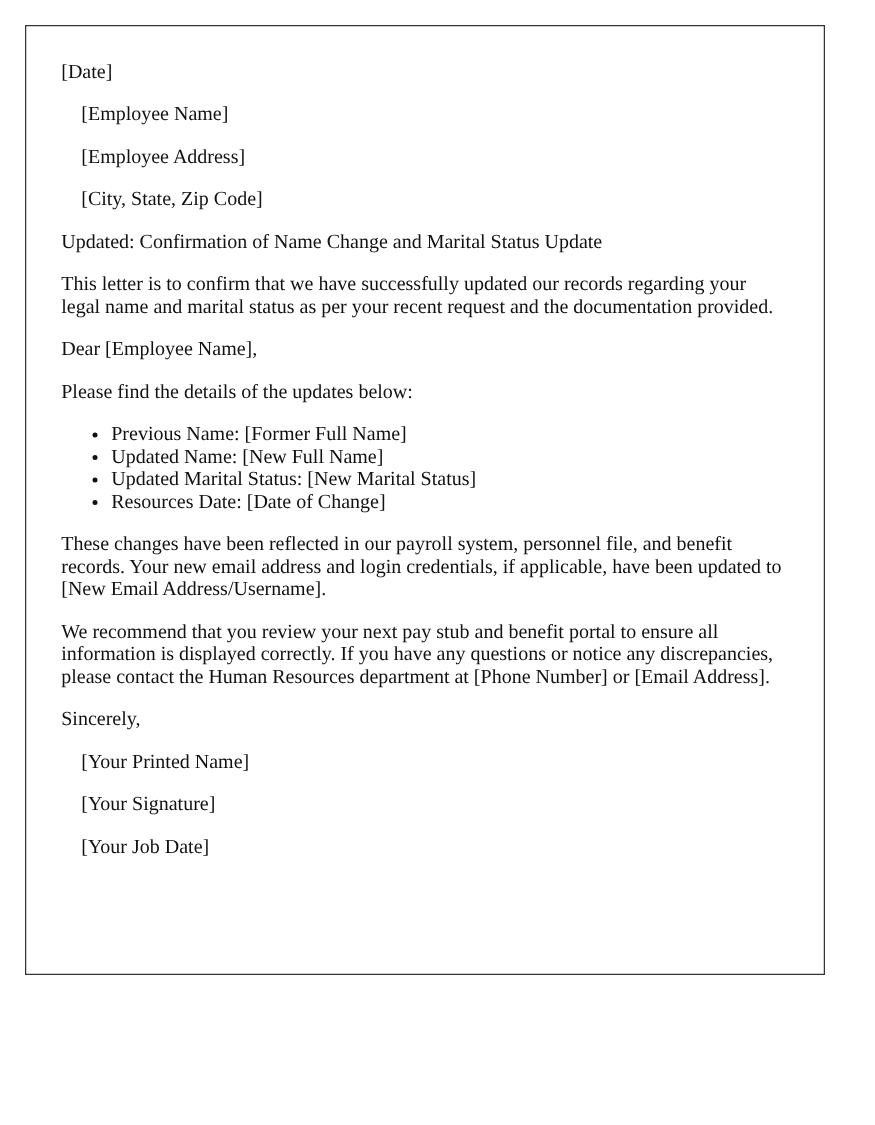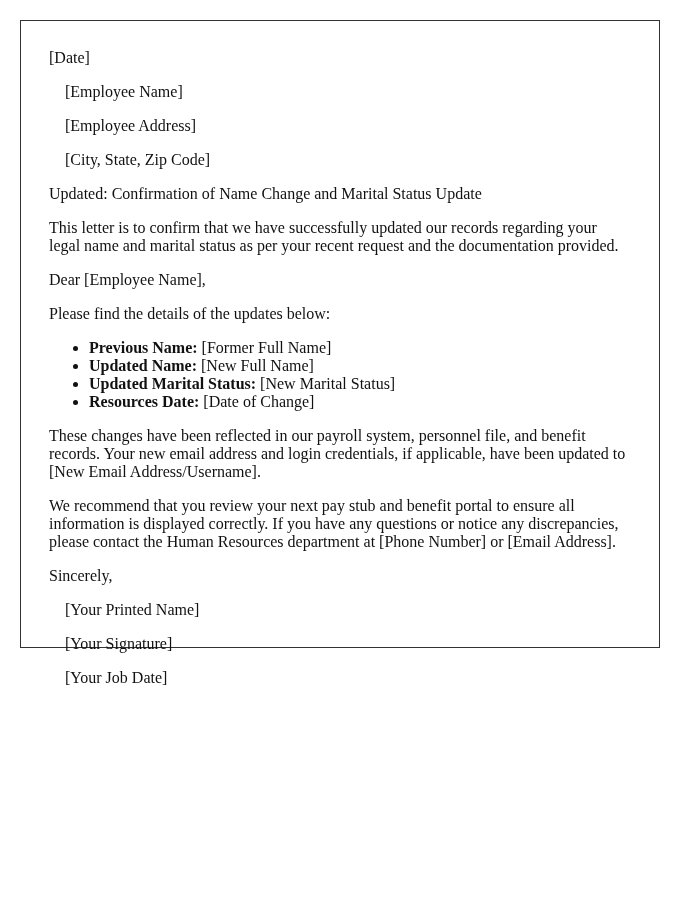--- a/index.html
+++ b/index.html
@@ -1,34 +1,34 @@
 <!DOCTYPE html>
 <html><head>
   <meta charset="utf-8">
   <style>
     html, body { margin: 0; padding: 0; background: #ffffff; }
     body { width: 700px; height: 900px; position: relative; overflow: hidden; }
     .letter {
       position: absolute;
       left: 20px; top: 20px;
-      width: 640px; height: 628px;
+      width: 640px; height: 760px;
       border: 1px solid #333333;
       box-sizing: border-box;
       padding: 28px 28px 0 28px;
       font-family: "Liberation Serif", "DejaVu Serif", serif;
       font-size: 16px;
       line-height: 18px;
       color: #111111;
     }
     .letter p { margin: 0 0 16px 0; }
     .letter .block { margin: 0 0 16px 0; }
     .letter .block div { margin: 16px; }
     .letter ul { margin: 0 0 16px 0; padding-left: 40px; }
     .letter li { margin: 0; }
-    .letter b { font-weight: bold; text-align: center; }
+    .letter b { font-weight: normal; text-align: center; }
   </style>
 </head>
 <body>
 
 <div class="letter">
   <p>[Date]</p>
 
   <div class="block">
     <div>[Employee Name]</div>
     <div>[Employee Address]</div>

